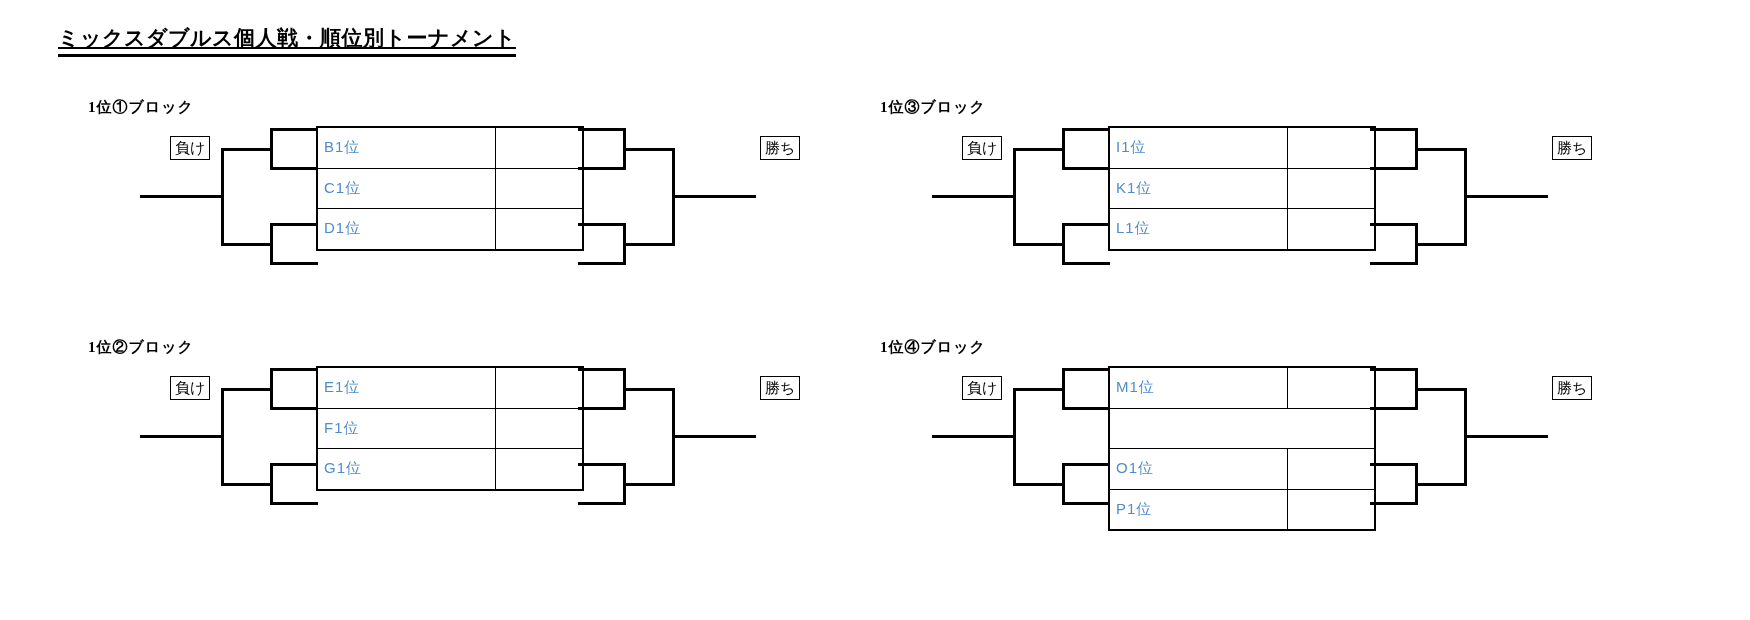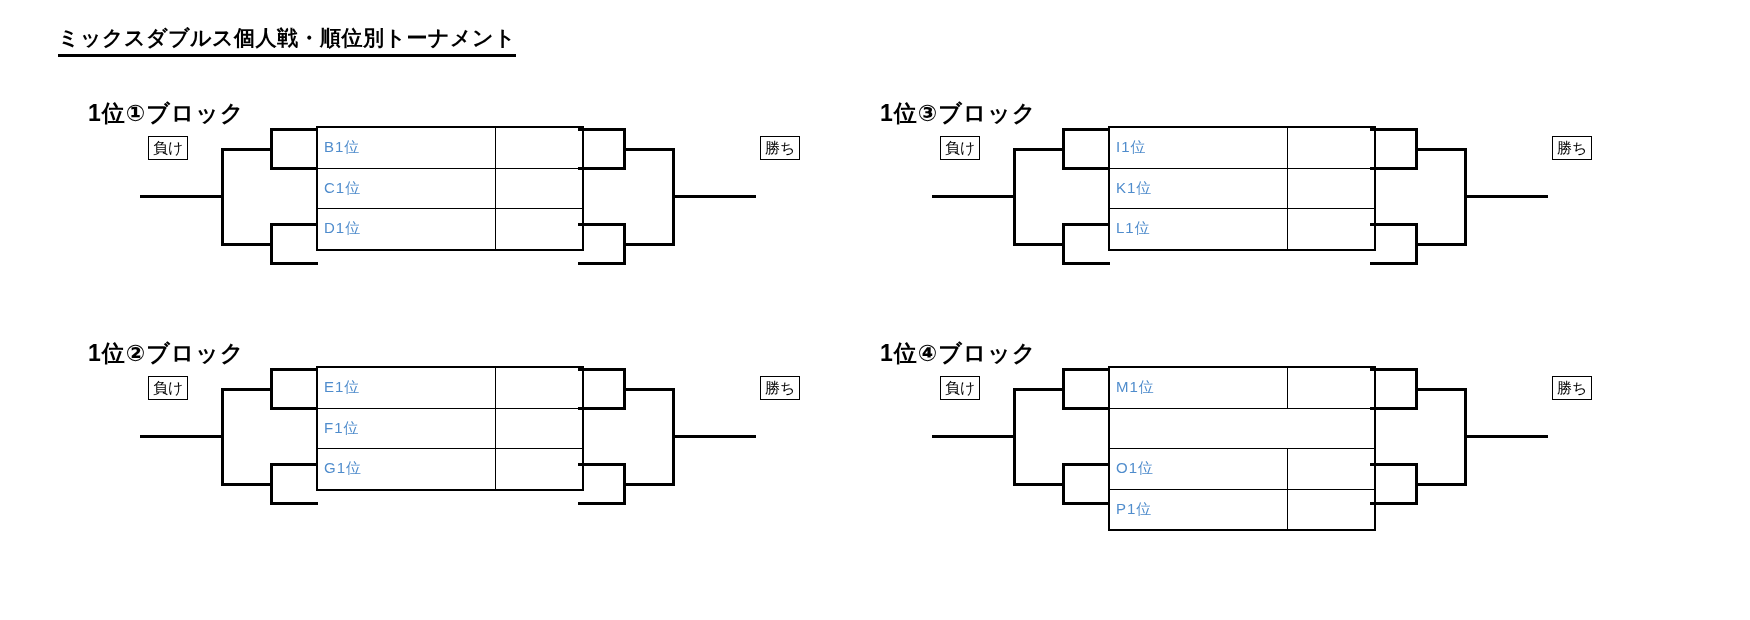--- a/index.html
+++ b/index.html
@@ -13,44 +13,46 @@
   #page-title{
     position:absolute;
     left:58px; top:24px;
     font-size:21px;
     font-weight:bold;
     color:#000;
     letter-spacing:0.5px;
     border-bottom:3px solid #000;
     padding-bottom:2px;
     white-space:nowrap;
+    text-decoration:underline;
   }
   .block{ position:absolute; }
   .block-title{
     position:absolute;
     left:0; top:0;
-    font-size:23px;
+    font-size:15px;
     font-weight:bold;
     color:#000;
     white-space:nowrap;
     letter-spacing:1px;
+    font-family:Liberation Serif, serif;
   }
   
   .endlabel{
     position:absolute;
     border:1.5px solid #000;
     background:#fff;
     font-size:15px;
     color:#000;
     line-height:1;
     padding:3px 4px 4px 4px;
     white-space:nowrap;
     letter-spacing:0px;
   }
-  .label-lose{ left:60px;  top:38px; }
+  .label-lose{ left:82px;  top:38px; }
   .label-win { left:672px; top:38px; }
 
   
   .table{
     position:absolute;
     left:228px; top:28px;
     width:264px;
     border:2px solid #000;
     border-collapse:collapse;
     background:#fff;

